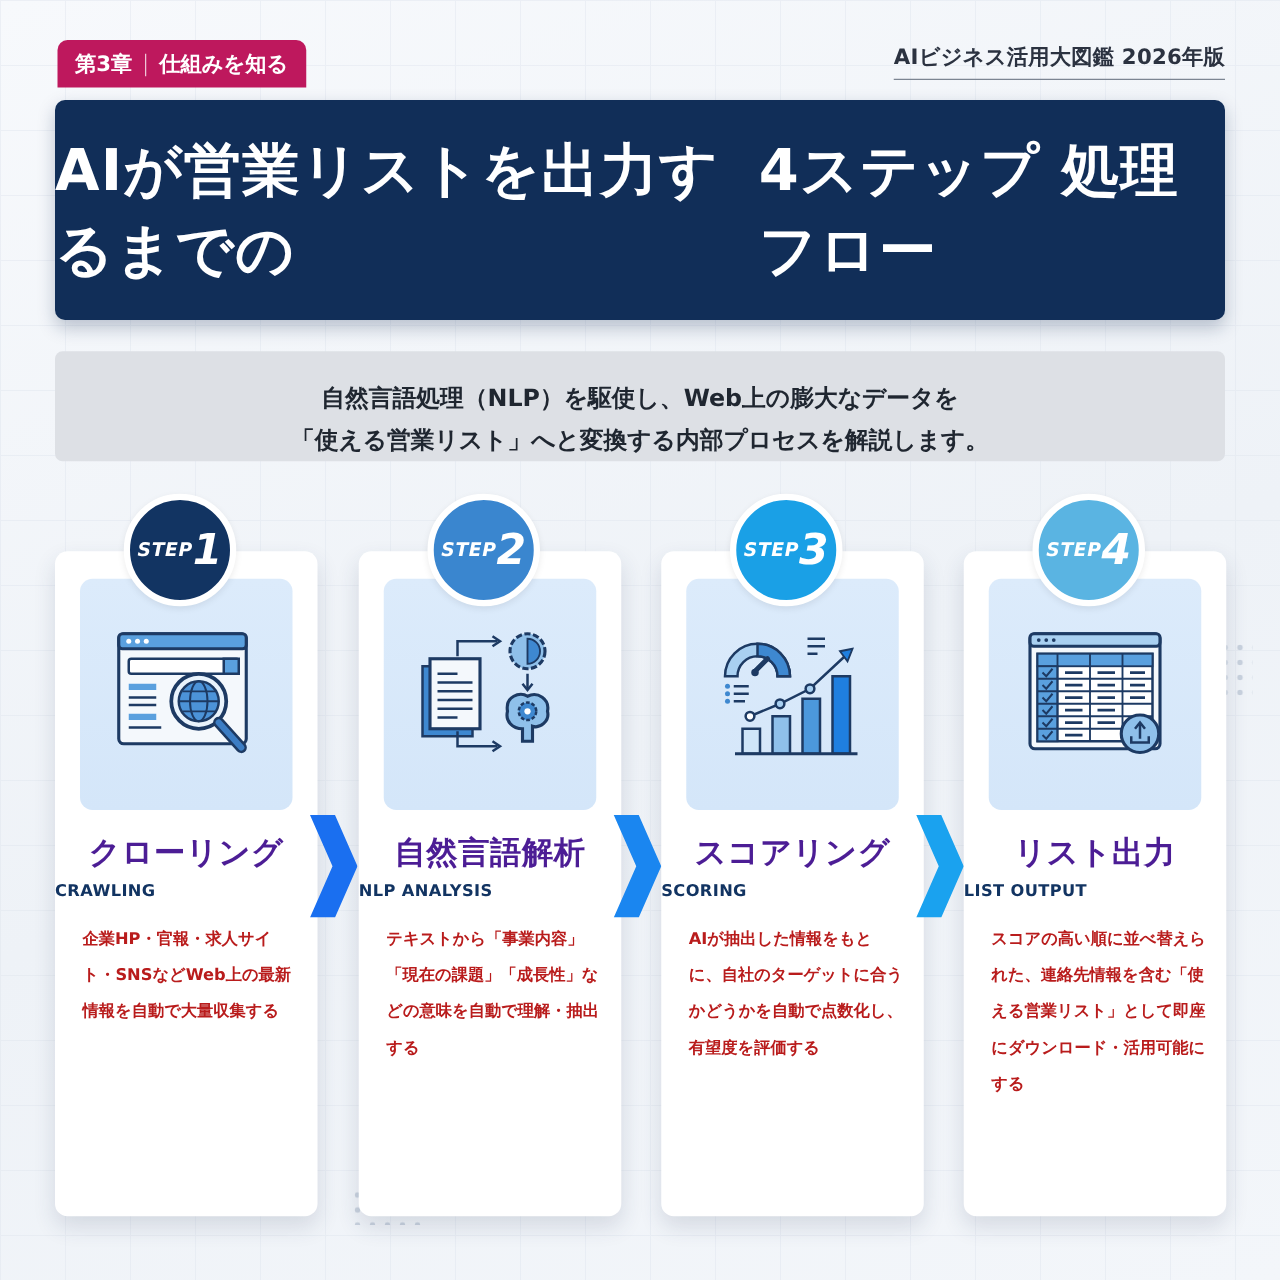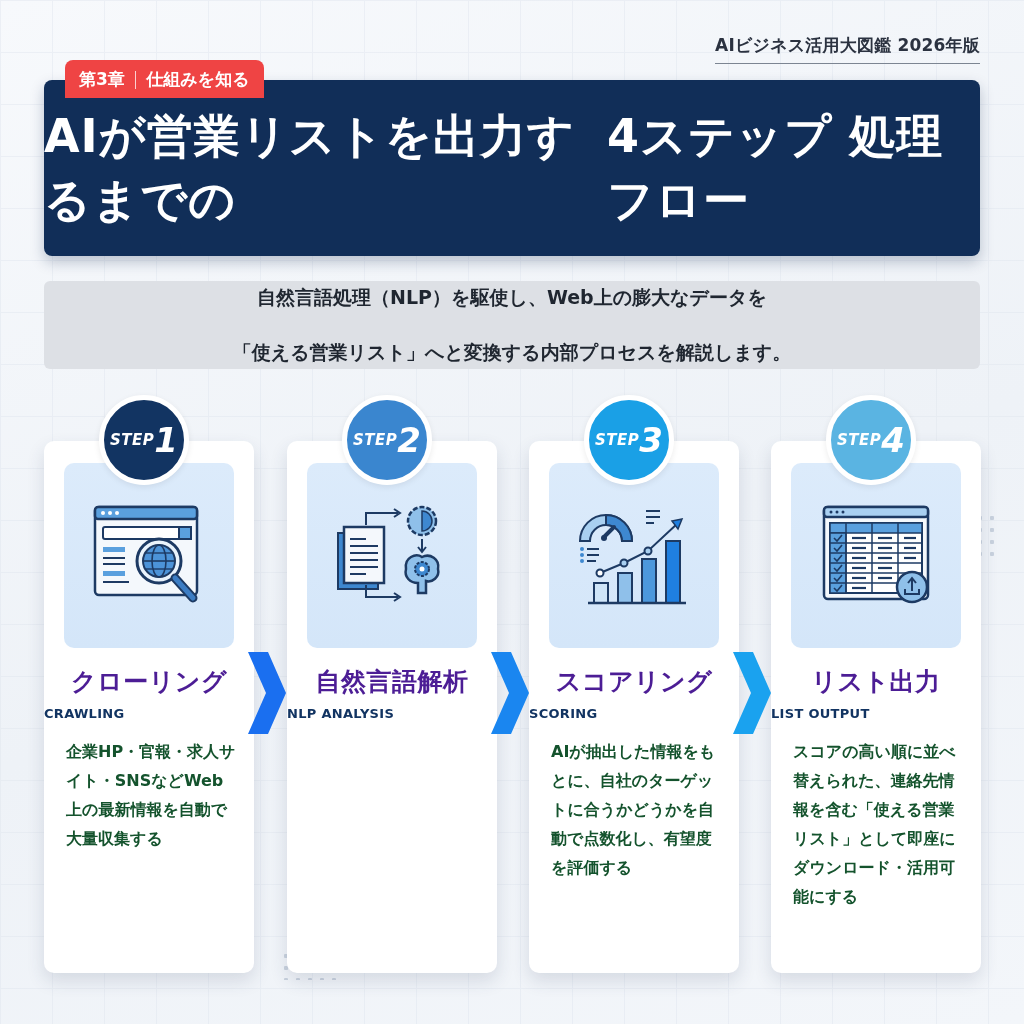--- a/index.html
+++ b/index.html
@@ -27,42 +27,42 @@
   }
 
   
   .edition {
     position: absolute; top: 34px; right: 44px;
     font-size: 17px; font-weight: bold; color: #2b3240;
     padding-bottom: 6px; border-bottom: 1.5px solid #7c8592;
     letter-spacing: 0.2px;
   }
   .chapter-tag {
-    position: absolute; top: 60px; left: 46px;
-    background: #ef4444; color: #fff;
+    position: absolute; top: 32px; left: 46px;
+    background: #be185d; color: #fff;
     font-size: 17px; font-weight: bold;
     padding: 8px 14px 7px 14px; border-radius: 8px 8px 0 0;
-    z-index: 3; display: flex; align-items: center; gap: 10px; margin-left: 19px;
+    z-index: 3; display: flex; align-items: center; gap: 10px;
   }
   .chapter-tag .divider { width: 1.5px; height: 18px; background: rgba(255,255,255,0.75); }
   .title-banner {
     position: absolute; top: 80px; left: 44px; width: 936px; height: 176px;
     background: #112e58; border-radius: 8px;
     box-shadow: 0 6px 14px rgba(16,40,80,0.25);
     display: flex; flex-direction: row; align-items: center; justify-content: center;
     color: #fff; z-index: 2;
   }
   .title-banner .line {
     font-size: 46px; font-weight: bold; line-height: 64px; letter-spacing: 1px;
   }
 
   .subtitle-box {
     position: absolute; top: 281px; left: 44px; width: 936px; height: 88px;
     background: #dde0e5; border-radius: 6px;
-    display: flex; flex-direction: column; align-items: center; justify-content: space-between;
+    display: flex; flex-direction: column; align-items: center; justify-content: flex-end;
     font-size: 19px; font-weight: bold; color: #1f2630; line-height: 33px;
   }
 
   
   .card {
     position: absolute; top: 441px; width: 210px; height: 532px;
     background: #fff; border-radius: 10px;
     box-shadow: 0 8px 18px rgba(40,60,90,0.14);
   }
   .card .icon-area {
@@ -82,21 +82,21 @@
   .card .jp-title {
     position: absolute; top: 224px; left: 0; width: 100%; text-align: center;
     font-size: 25px; font-weight: bold; color: #4c1d95; letter-spacing: 0.5px;
   }
   .card .en-title {
     position: absolute; top: 265px; left: 0; width: 100%; text-align: left;
     font-size: 13px; font-weight: bold; color: #123462; letter-spacing: 0.3px;
   }
   .card .desc {
     position: absolute; top: 296px; left: 22px; width: 172px;
-    font-size: 16px; font-weight: bold; color: #14532d; line-height: 29px;
+    font-size: 13px; font-weight: bold; color: #b91c1c; line-height: 29px;
     word-break: break-all;
   }
   .arrow {
     position: absolute; top: 652px; width: 40px; height: 82px; z-index: 5;
   }
 </style>
 </head>
 <body>
 
 <div class="bg-grid"></div>
@@ -178,20 +178,21 @@
       <path d="M90 10 A10 10 0 0 1 90 30 Z" fill="#3e88d0" stroke="#1d3a63" stroke-width="1.5"></path>
       <line x1="90" y1="38" x2="90" y2="50" stroke="#1d3a63" stroke-width="2"></line>
       <path d="M86 46 L90 51 L94 46" fill="none" stroke="#1d3a63" stroke-width="2"></path>
       <path d="M74 68 C72 56 84 52 90 56 C98 52 108 58 106 68 C108 76 100 82 94 80 L94 92 H86 L86 82 C78 82 72 76 74 68 Z" fill="#8fc0ea" stroke="#1d3a63" stroke-width="2.5"></path>
       <circle cx="90" cy="68" r="7" fill="#3e88d0" stroke="#1d3a63" stroke-width="2" stroke-dasharray="3 1.5"></circle>
       <circle cx="90" cy="68" r="2.5" fill="#fff"></circle>
     </svg>
   </div>
   <div class="jp-title">自然言語解析</div>
   <div class="en-title">NLP ANALYSIS</div>
+  <div class="desc">テキストから「事業内容」「現在の課題」「成長性」などの意味を自動で理解・抽出する</div>
 </div>
 
 <div class="card" style="left:529px;">
   <div class="badge" style="background:#1aa0e6;">
     <span class="step-word">STEP</span>
     <span class="step-num">3</span>
   </div>
   <div class="icon-area">
     <svg width="120" height="110" viewBox="0 0 120 110">
       <path d="M6 40 A26 26 0 0 1 58 40 L48 40 A16 16 0 0 0 16 40 Z" fill="#a9d0f1" stroke="#1d3a63" stroke-width="2"></path>

